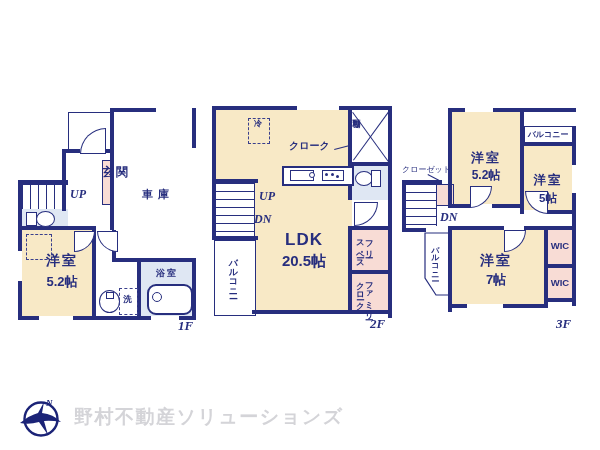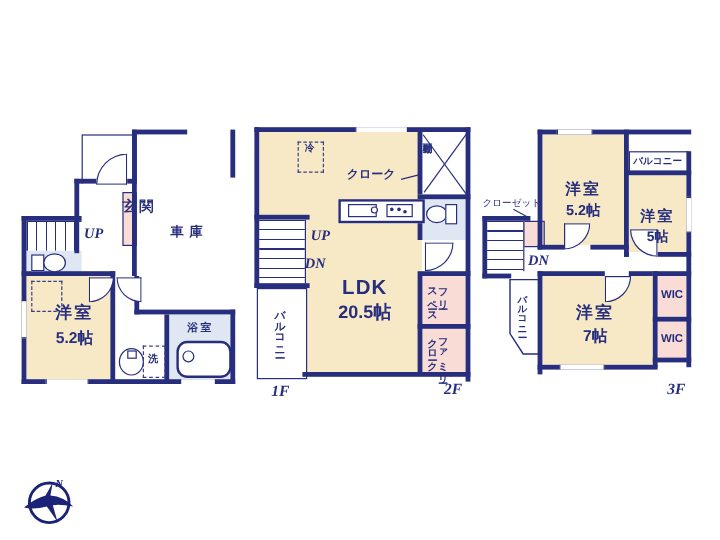--- a/index.html
+++ b/index.html
@@ -80,21 +80,21 @@
     <div class="icon" style="left:152px;top:292px;width:8px;height:8px;border-radius:50%;"></div>
     <div class="abs dashed" style="left:26px;top:234px;width:24px;height:24px;"></div>
 
     <div class="lbl ctr" style="left:72px;top:166px;width:40px;height:12px;font-size:12px;letter-spacing:2px;font-weight:bold;margin-left:24px;">玄関</div>
     <div class="lbl ctr" style="left:134px;top:188px;width:48px;height:13px;font-size:11px;letter-spacing:5px;font-weight:bold;">車庫</div>
     <div class="lbl it" style="left:70px;top:188px;font-size:12px;">UP</div>
     <div class="lbl ctr" style="left:30px;top:252px;width:64px;height:16px;font-size:14px;letter-spacing:2px;font-weight:bold;">洋室</div>
     <div class="lbl ctr" style="left:30px;top:274px;width:64px;height:15px;font-size:13px;font-weight:bold;">5.2帖</div>
     <div class="lbl ctr" style="left:148px;top:268px;width:38px;height:11px;font-size:9px;letter-spacing:2px;font-weight:bold;">浴室</div>
     <div class="lbl ctr" style="left:120px;top:294px;width:15px;height:11px;font-size:8.5px;font-weight:bold;">洗</div>
-    <div class="lbl floorlbl" style="left:178px;top:319px;margin-left:48px;">1F</div>
+    <div class="lbl floorlbl" style="left:178px;top:319px;">1F</div>
   </div>
 
   <div>
 
     <div class="fill cream" style="left:216px;top:110px;width:136px;height:200px;"></div>
     <div class="fill whitec" style="left:352px;top:110px;width:36px;height:52px;"></div>
     <div class="fill bathc" style="left:352px;top:166px;width:36px;height:34px;"></div>
     <div class="fill whitec" style="left:352px;top:200px;width:36px;height:26px;"></div>
     <div class="fill pink" style="left:352px;top:230px;width:36px;height:40px;"></div>
     <div class="fill pink" style="left:352px;top:274px;width:36px;height:36px;"></div>
@@ -213,14 +213,15 @@
     <div class="lbl ctr" style="left:548px;top:277px;width:24px;height:12px;font-size:9.5px;font-weight:bold;">WIC</div>
     <div class="lbl floorlbl" style="left:556px;top:317px;">3F</div>
   </div>
 
 
   <svg class="abs" style="left:17px;top:395px;" width="48" height="50">
     <circle cx="24" cy="24" r="16.5" fill="none" stroke="#1b2377" stroke-width="2.4"></circle>
     <path d="M3 28 Q13 20 21 18 L27 7 L25 18 Q36 19 44 27 Q33 25 27 26 L31 40 L22 27 Q12 30 3 28 Z" fill="#1b2377"></path>
     <text x="29" y="11" font-size="9" font-style="italic" font-weight="bold" fill="#1b2377" font-family="Liberation Serif, serif">N</text>
   </svg>
+  <div class="lbl company" style="left:74px;top:407px;">野村不動産ソリューションズ</div>
 
 </div>
 
 </body></html>

